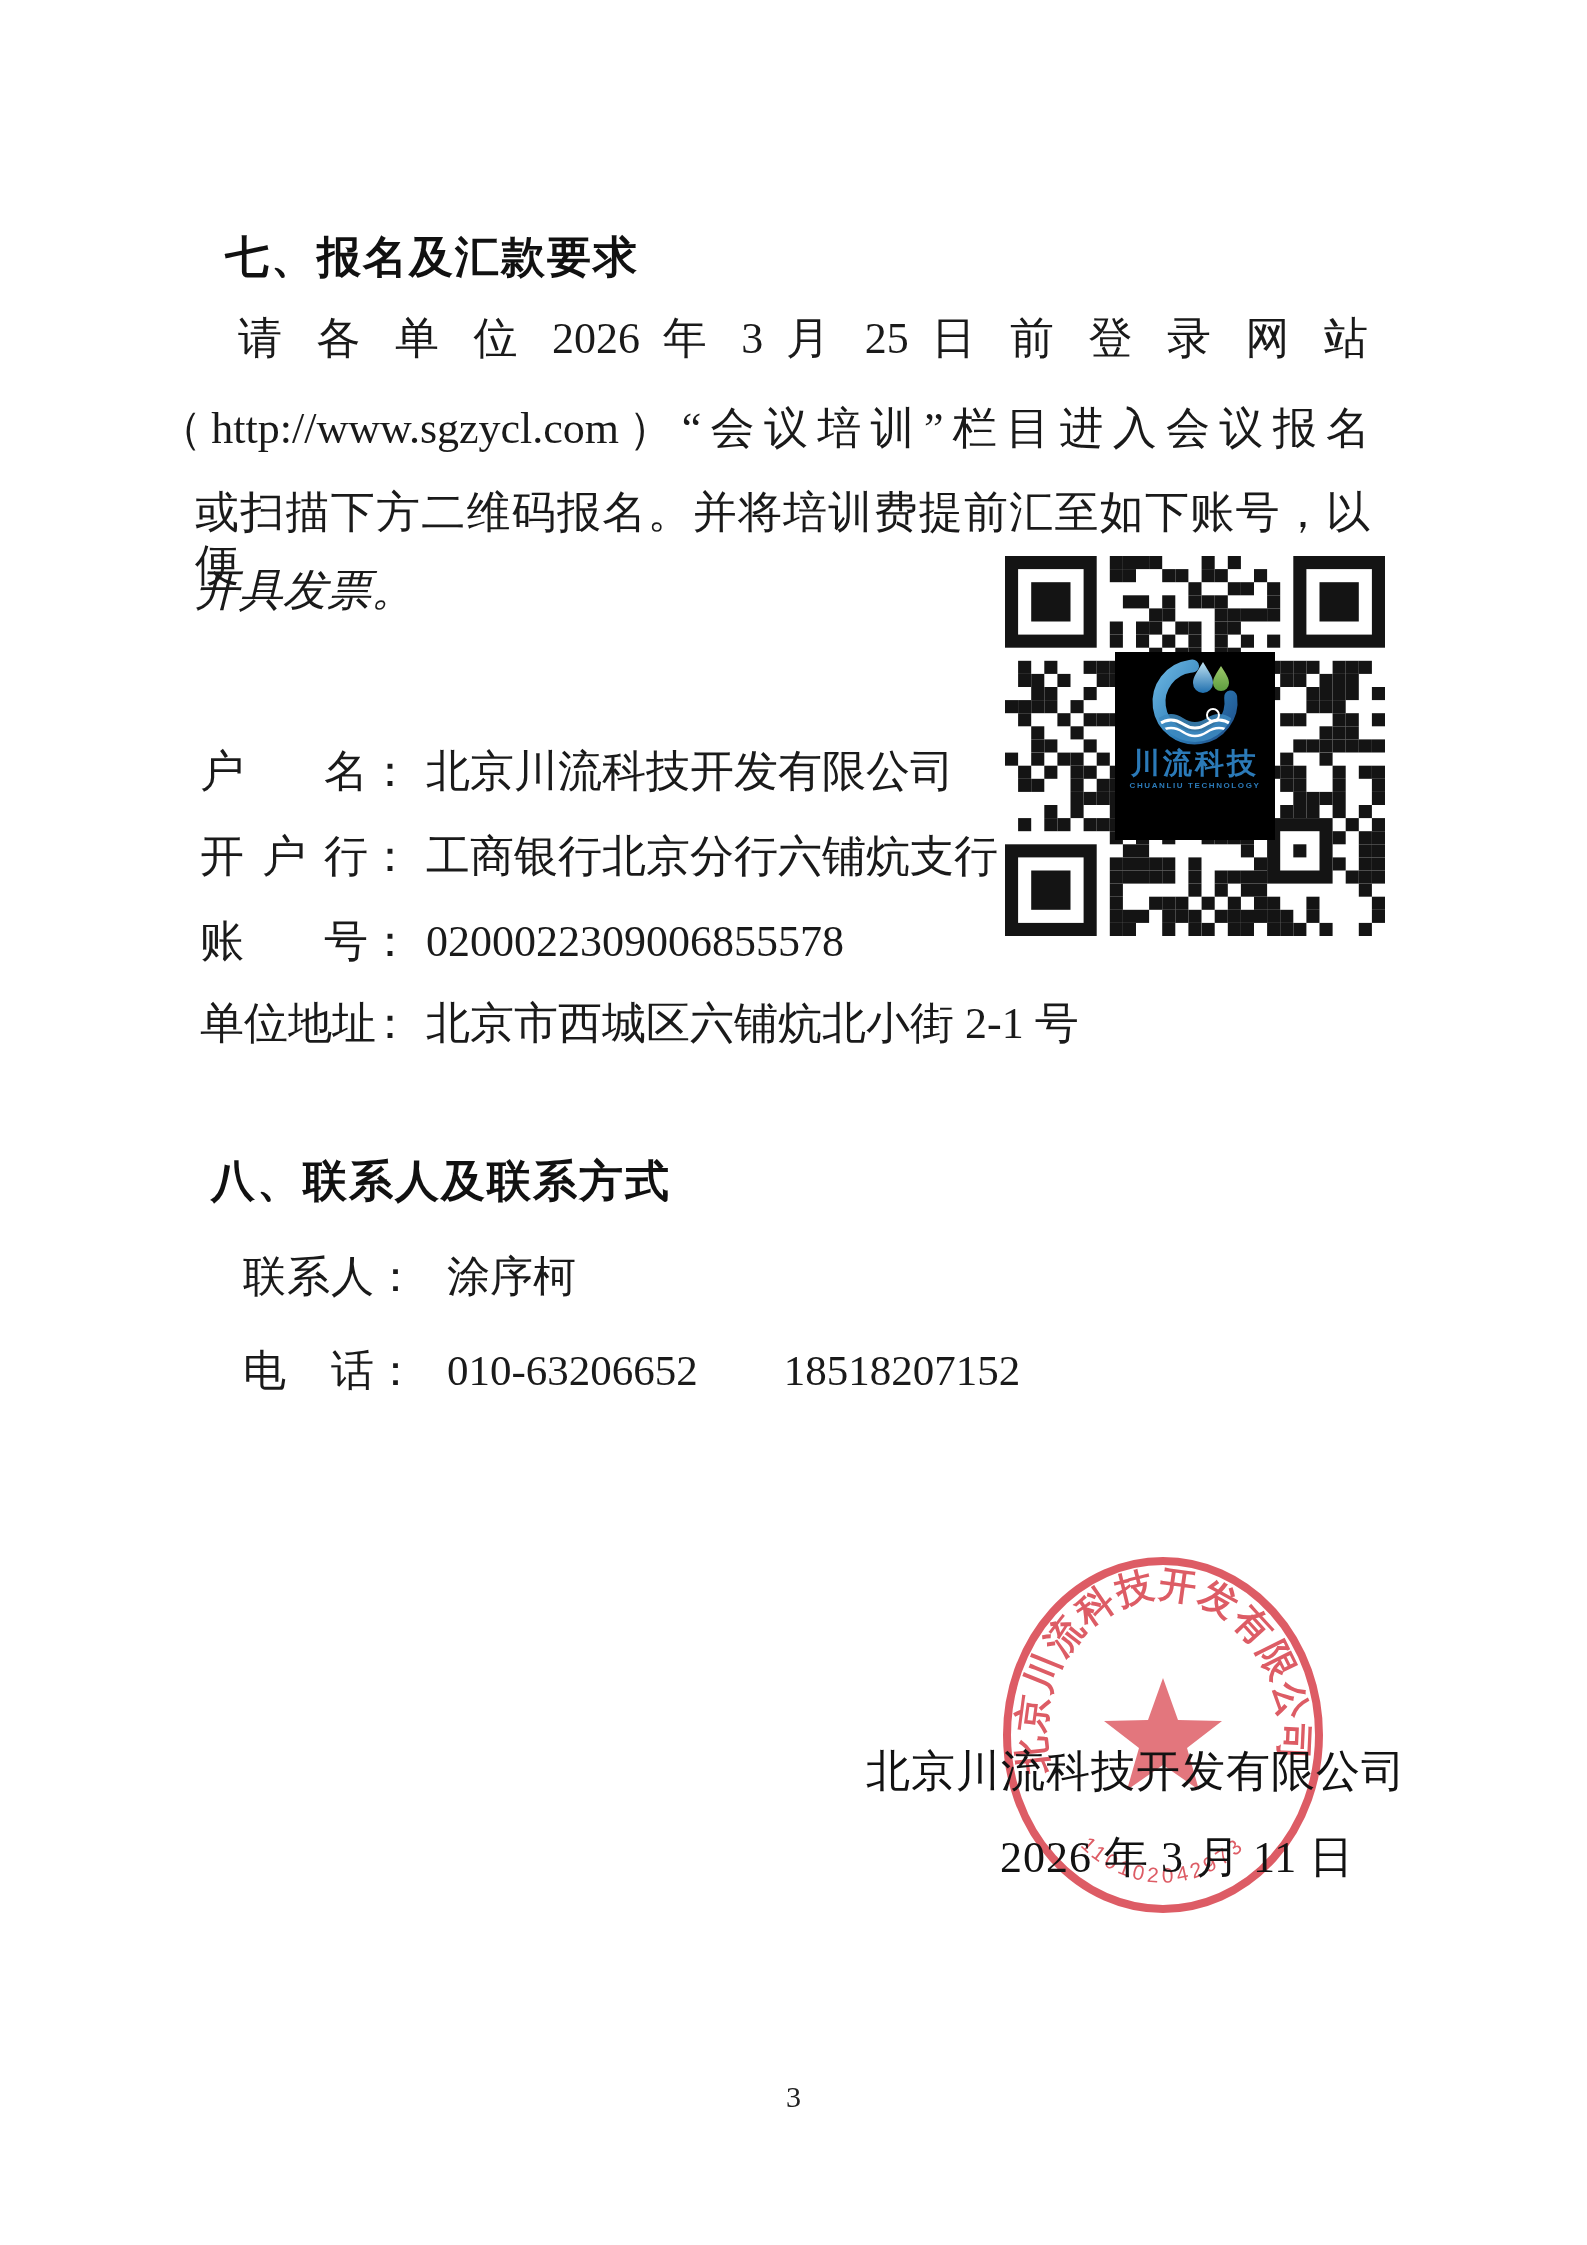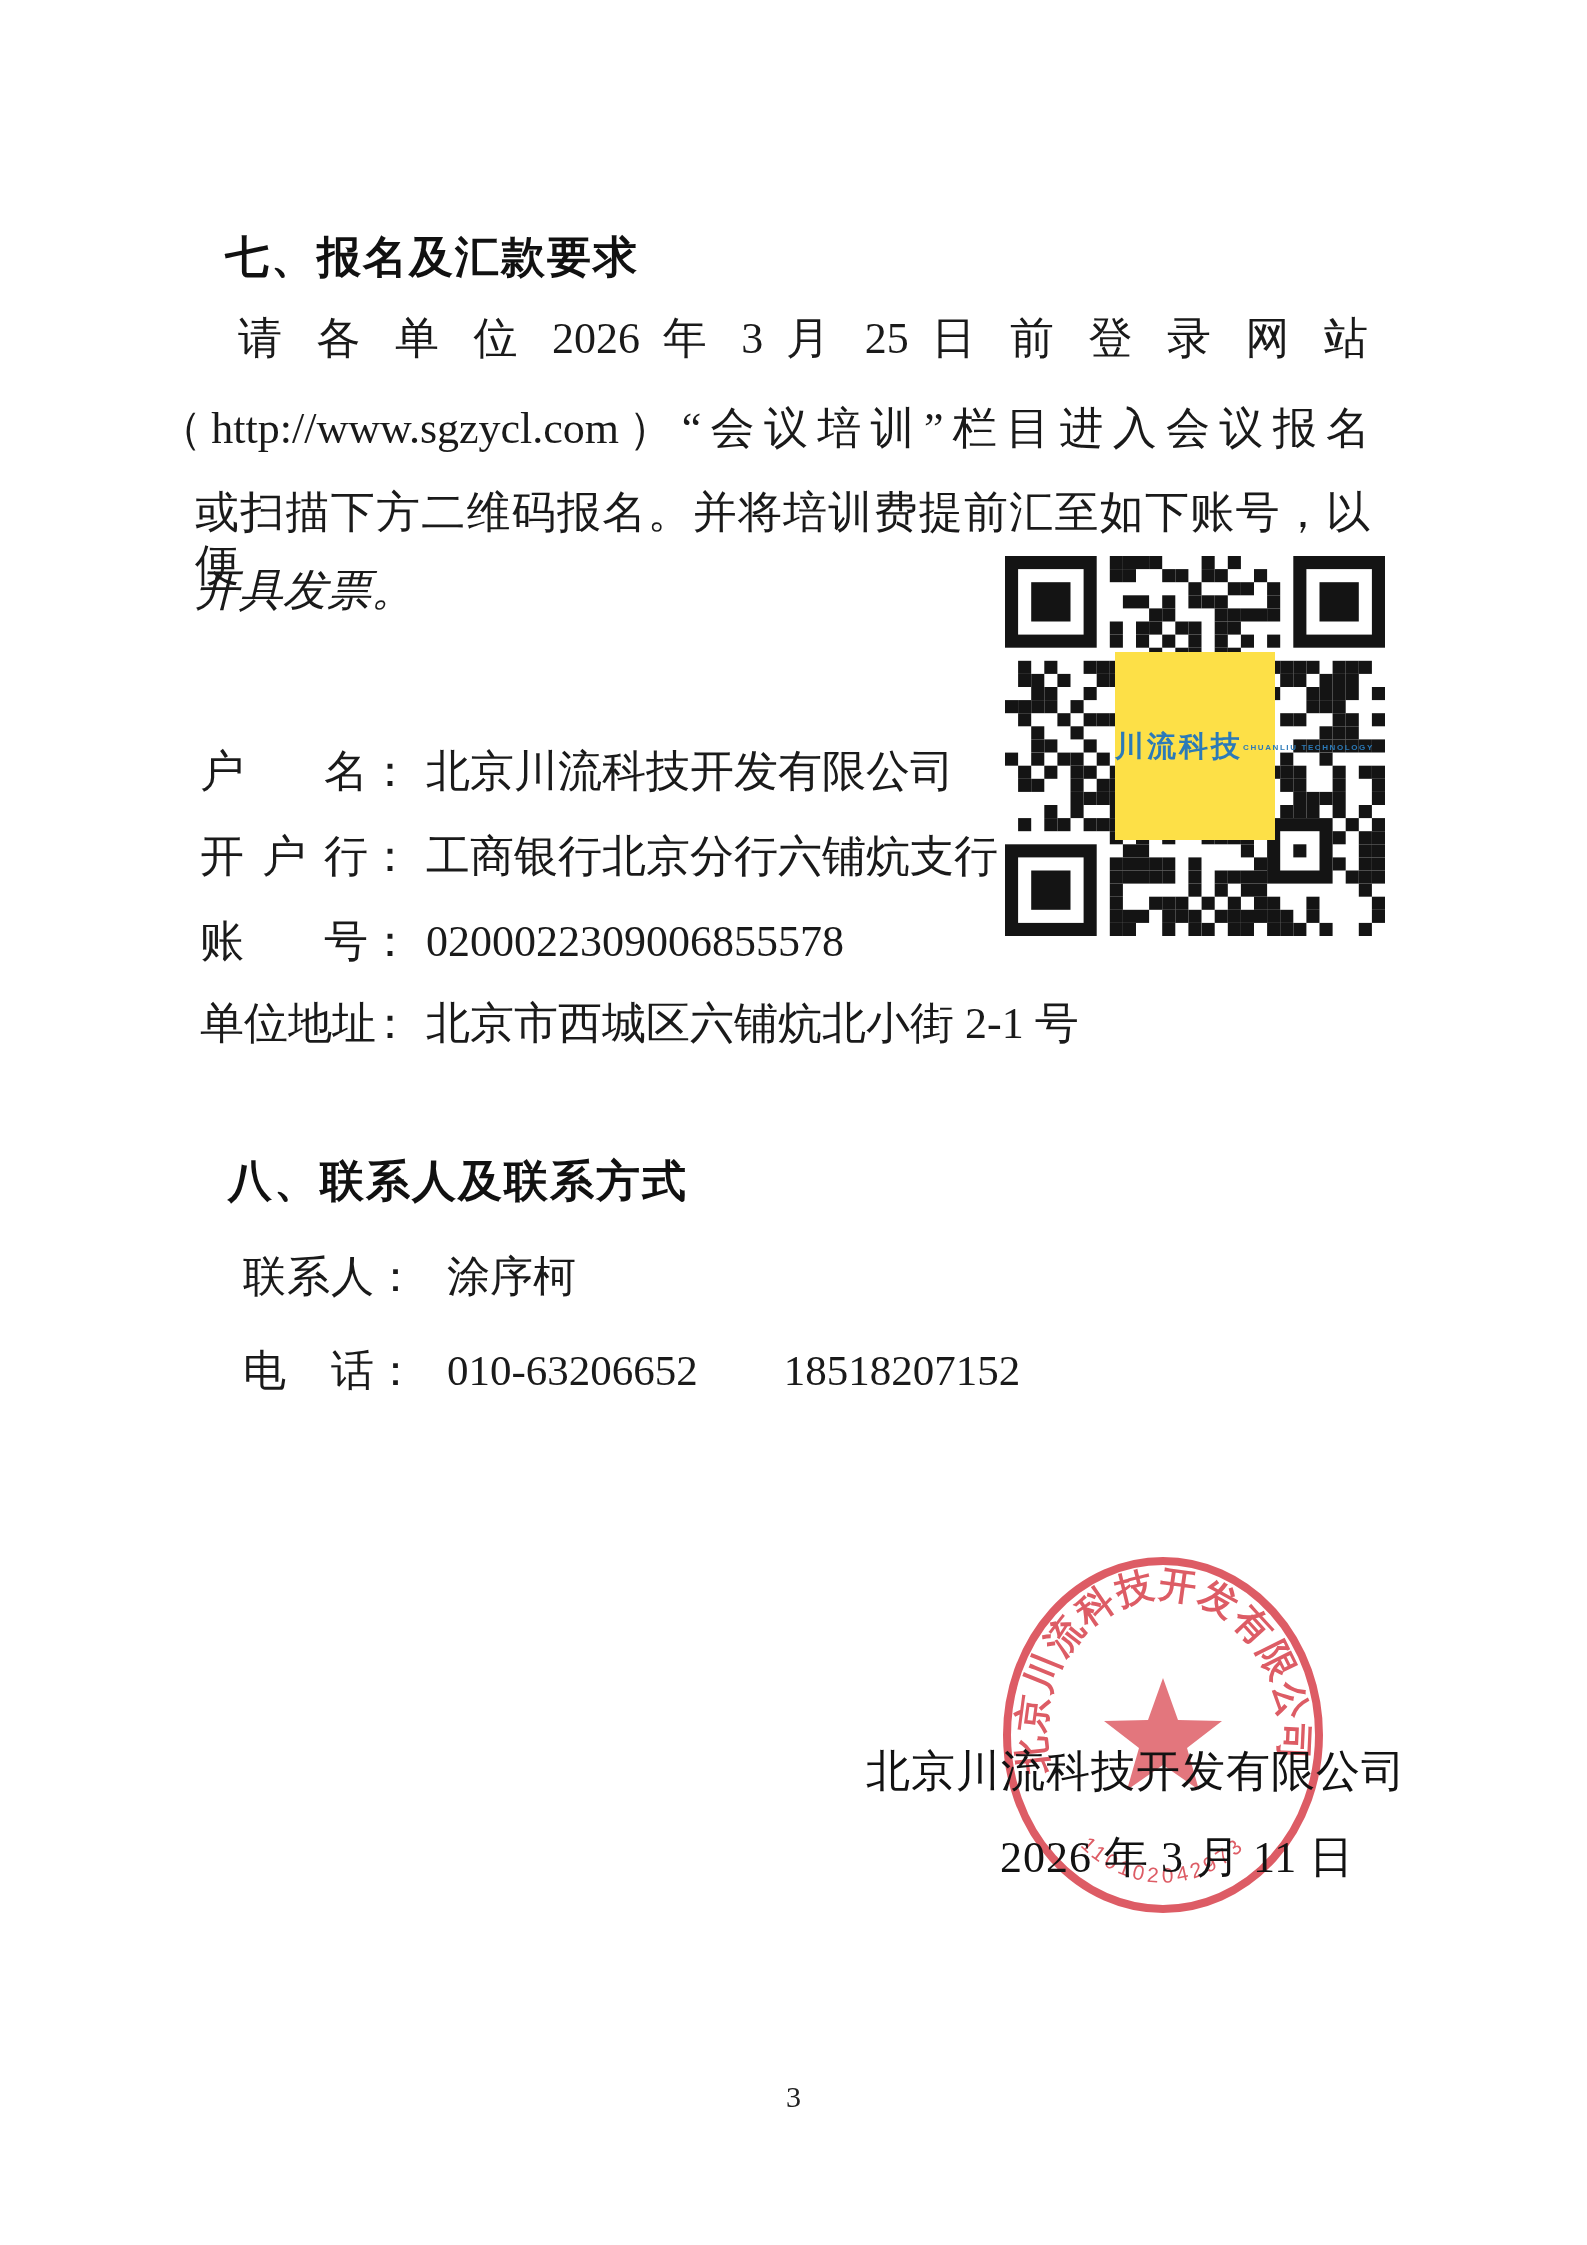--- a/index.html
+++ b/index.html
@@ -26,21 +26,21 @@
   .acct-colon{display:inline-block;}
   .acct-value{margin-left:14px;}
   
   .ct-row{position:absolute;left:243px;font-size:43px;white-space:nowrap;color:#1a1a1a;}
   .ct-label{display:inline-block;width:131px;text-align:justify;text-align-last:justify;}
   .ct-value{margin-left:30px;}
   
   .qr-wrap{position:absolute;left:1005px;top:556px;width:380px;height:380px;background:#fff;}
   .qr-logo{
     position:absolute;left:110px;top:96px;width:160px;height:188px;
-    background:#fde047;display:flex;flex-direction:row;align-items:center;justify-content:flex-start;
+    background:#000000;display:flex;flex-direction:column;align-items:center;justify-content:flex-start;
   }
   .qr-logo-title{
     font-family:"Liberation Sans", sans-serif;
     font-size:29px;font-weight:700;color:#2b7ab8;letter-spacing:3px;line-height:1.05;white-space:nowrap;
   }
   .qr-logo-sub{
     font-family:"Liberation Sans", sans-serif;
     font-size:8px;font-weight:700;color:#2b7ab8;letter-spacing:1.6px;margin-top:3px;white-space:nowrap;
   }
   
@@ -367,21 +367,21 @@
   <div class="acct-row" style="top:827px;">
     <span class="acct-label">开户行</span><span class="acct-colon">：</span><span class="acct-value">工商银行北京分行六铺炕支行</span>
   </div>
   <div class="acct-row" style="top:912px;">
     <span class="acct-label">账号</span><span class="acct-colon">：</span><span class="acct-value">0200022309006855578</span>
   </div>
   <div class="acct-row" style="top:994px;">
     <span class="acct-label">单位地址</span><span class="acct-colon">：</span><span class="acct-value">北京市西城区六铺炕北小街 2-1 号</span>
   </div>
 
-  <div class="abs heading" style="left:228px;top:1152px;">八、联系人及联系方式</div>
+  <div class="abs heading" style="left:211px;top:1152px;">八、联系人及联系方式</div>
 
   <div class="ct-row" style="top:1248px;">
     <span class="ct-label">联系人</span><span>：</span><span class="ct-value">涂序柯</span>
   </div>
   <div class="ct-row" style="top:1342px;">
     <span class="ct-label">电话</span><span>：</span><span class="ct-value">010-63206652　　18518207152</span>
   </div>
 
   <div class="stamp">
     <svg width="350" height="390" viewBox="0 0 350 390">

